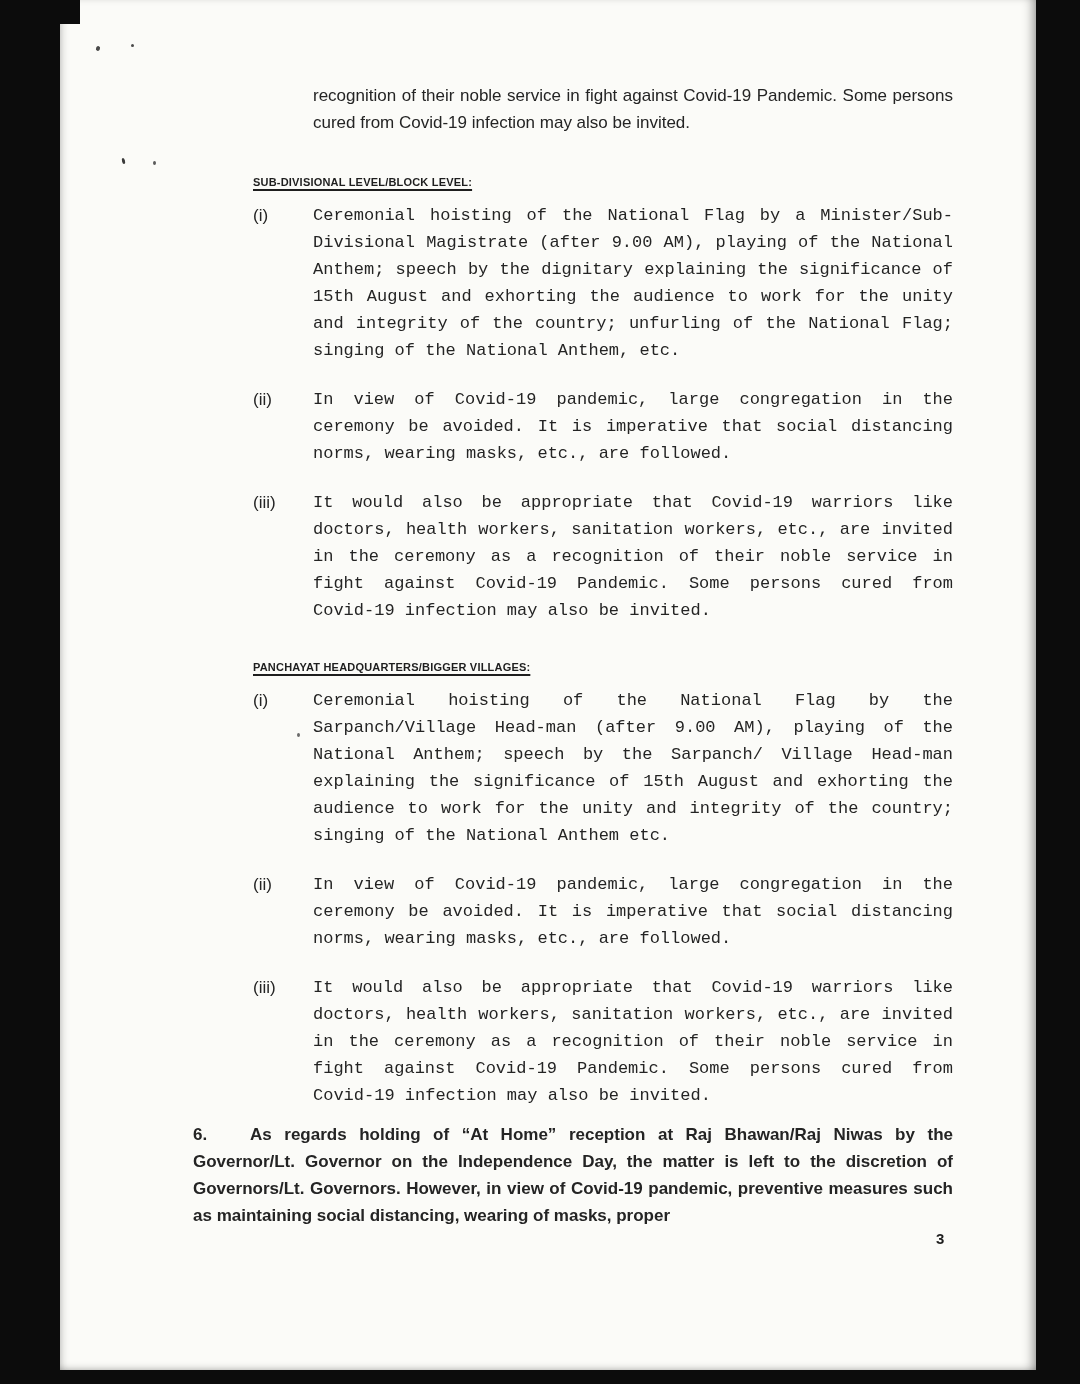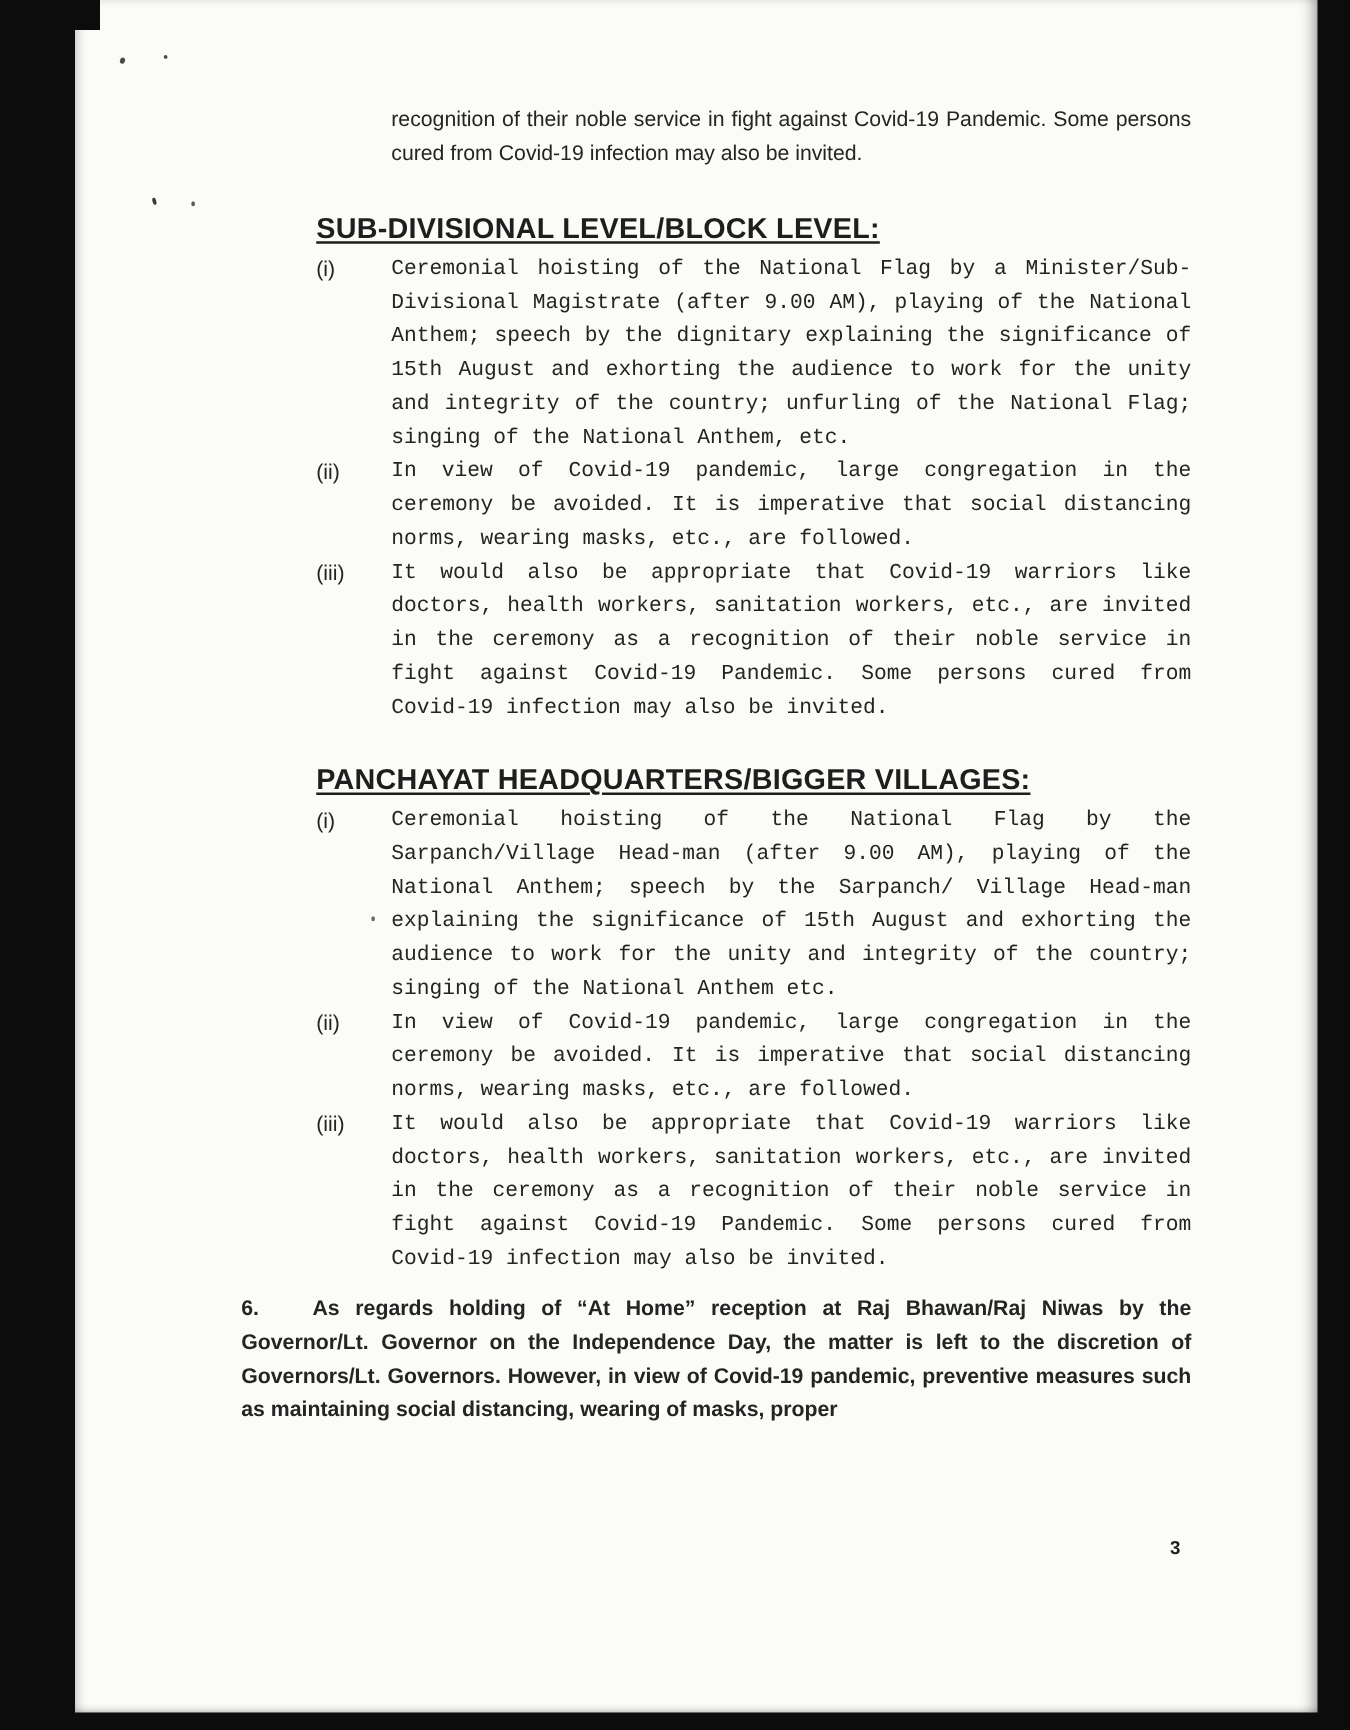--- a/index.html
+++ b/index.html
@@ -18,54 +18,53 @@
     position: absolute;
     left: 60px;
     top: 0;
     width: 976px;
     height: 1370px;
     background: #fbfbf8;
     color: #242424;
     box-shadow: inset -9px 0 12px -7px rgba(0,0,0,0.45),
                 inset 7px 0 10px -7px rgba(0,0,0,0.30),
                 inset 0 -6px 8px -6px rgba(0,0,0,0.25);
-    padding-left: 18px;
   }
   .content {
     position: absolute;
     left: 133px;
     top: 82px;
     width: 760px;
     font-size: 17px;
     line-height: 27px;
   }
   p { margin: 0; }
   .cont-para {
     margin-left: 120px;
     width: 640px;
     text-align: justify;
   }
   .section-heading {
     margin: 34px 0 8px 60px;
-    font-size: 23px;
+    font-size: 11px;
     line-height: 24px;
     font-weight: bold;
     letter-spacing: 0.2px;
     text-decoration: underline;
     text-underline-offset: 3px;
     text-decoration-thickness: 1.5px;
     color: #1e1e1e;
   }
   .section-heading.second { margin-top: 31px; }
   .list-item {
     display: flex;
     margin-left: 60px;
     width: 700px;
   }
-  .list-item + .list-item { }
+  .list-item + .list-item { margin-top: 22px; }
   .section-heading + .list-item { margin-top: 0; }
   .list-marker {
     flex: 0 0 60px;
     width: 60px;
   }
   .list-text {
     width: 640px;
     text-align: justify;
     font-family: Liberation Mono, monospace;
   }

